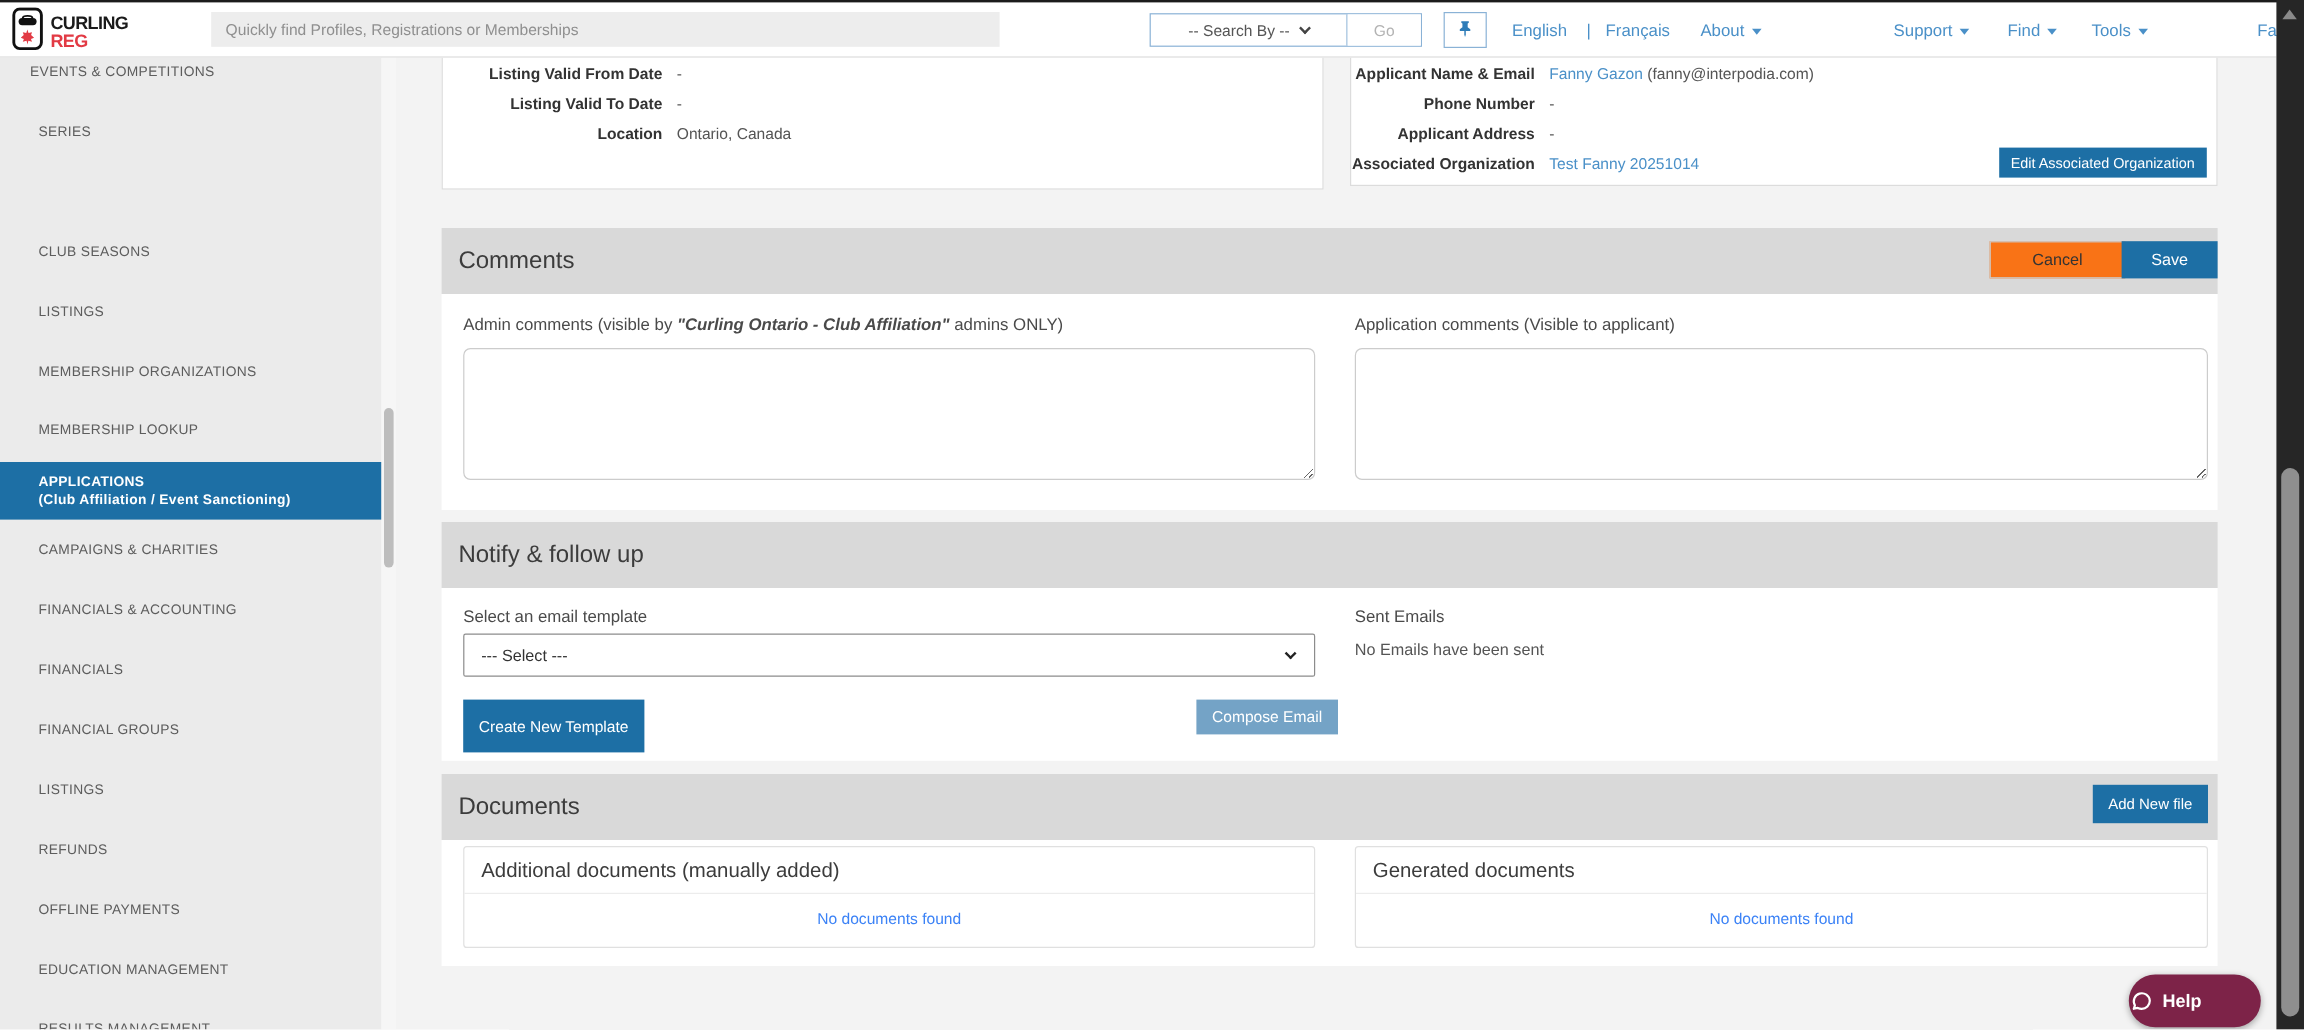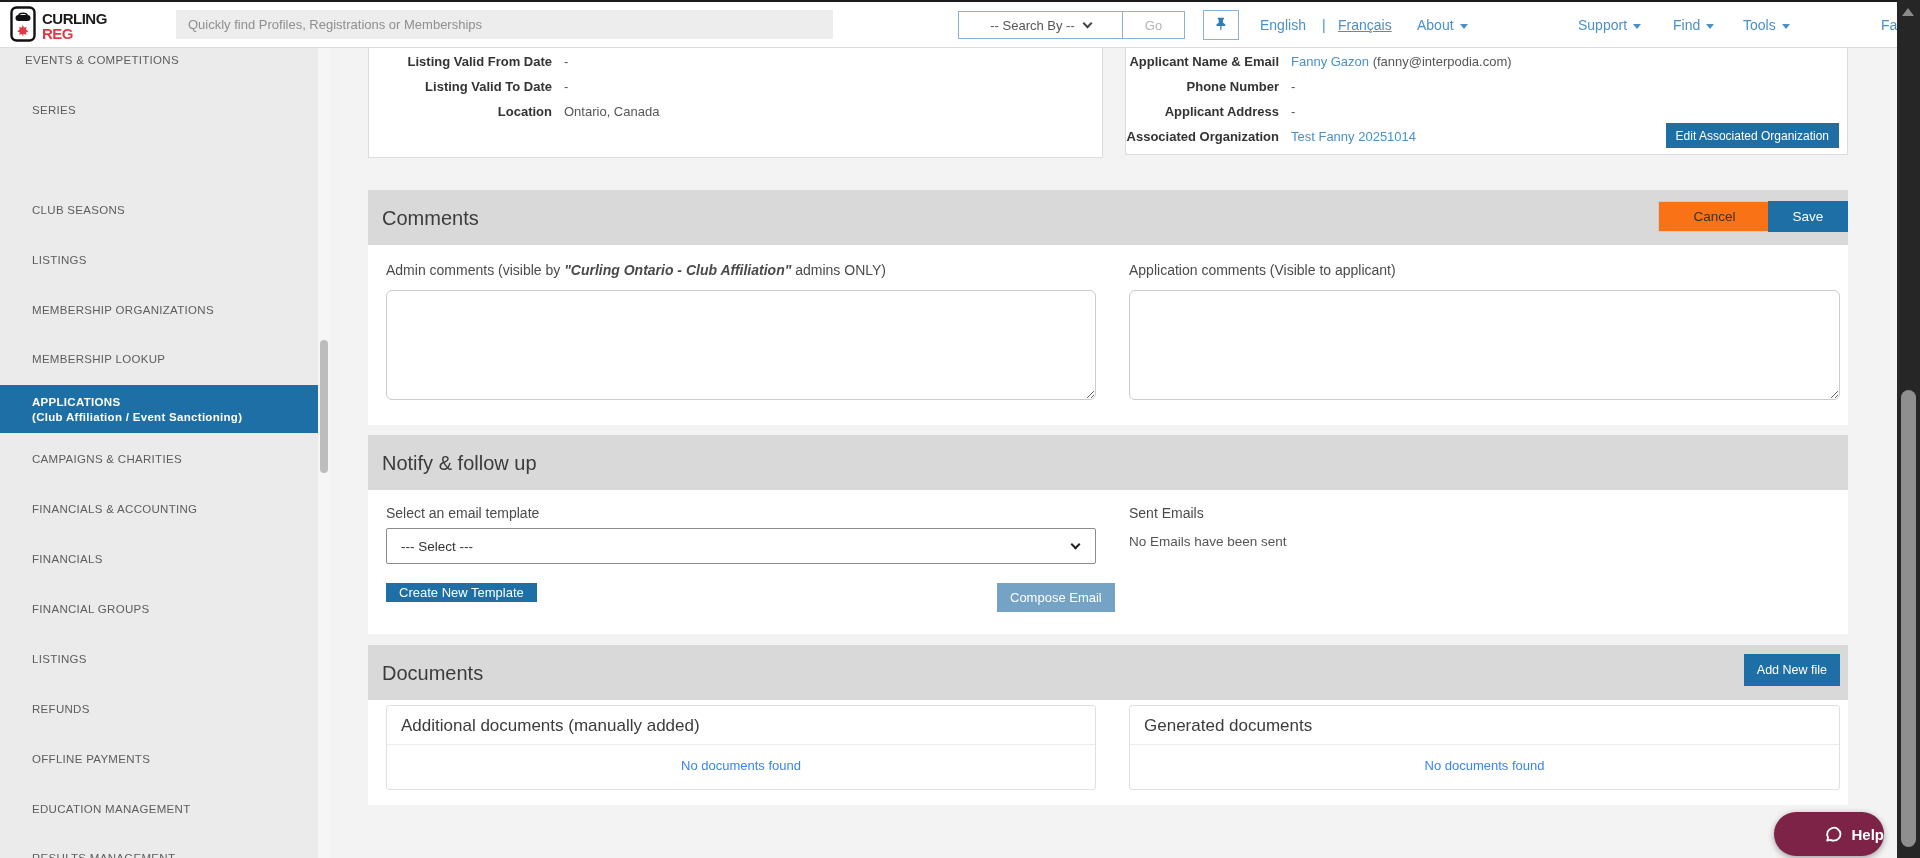--- a/index.html
+++ b/index.html
@@ -30,21 +30,21 @@
           transform:rotate(45deg); margin-top:-4px; }
   .go-btn { width:61px; display:flex; align-items:center; justify-content:center; color:#b3b3b3;
             font-size:13px; background:#fff; border:none; cursor:pointer; }
   .pin-btn { position:absolute; left:1203px; top:8px; width:36px; height:30px; background:#fff;
              border:1px solid #8ab2d6; display:flex; align-items:center; justify-content:center; cursor:pointer; }
   .nav-item { position:absolute; top:0; height:46px; display:flex; align-items:center; gap:6px;
               color:var(--link); font-size:14px; cursor:pointer; text-decoration:none; }
   .nav-sep { position:absolute; top:0; height:46px; display:flex; align-items:center; color:var(--link); font-size:14px; }
   .caret { width:0; height:0; border-left:4px solid transparent; border-right:4px solid transparent;
            border-top:5px solid currentColor; margin-top:3px; }
-  .nav-en{left:1260px;} .nav-pipe{left:1322px;} .nav-fr{left:1338px;text-decoration:underline;} .nav-about{left:1417px;}
+  .nav-en{left:1260px;} .nav-pipe{left:1322px;} .nav-fr{left:1338px;} .nav-about{left:1417px;}
   .nav-support{left:1578px;} .nav-find{left:1673px;} .nav-tools{left:1743px;} .nav-fanny{left:1881px;}
 
   
   .sidebar { position:absolute; left:0; top:48px; width:318px; bottom:0; background:var(--side); overflow:hidden; z-index:5; }
   .side-item { position:absolute; left:0; width:318px; height:48px; display:flex; flex-direction:column;
                justify-content:center; padding-left:32px; font-size:11.5px; color:#5d5d5d;
                letter-spacing:.3px; cursor:pointer; }
   .side-item.active { background:var(--blue); color:#fff; font-weight:bold; }
   .side-sublabel { margin-top:3px; }
   .side-scroll { position:absolute; left:318px; top:48px; width:12px; bottom:0; background:#f6f6f6; z-index:5; }
@@ -82,39 +82,39 @@
   .ta { position:absolute; top:45px; height:110px; border:1px solid #ccc; border-radius:6px; resize:both;
         padding:8px; font:13px "Liberation Sans","DejaVu Sans",sans-serif; color:#333; background:#fff; outline:none; }
   .ta-left { left:18px; width:710px; } .ta-right { left:761px; width:711px; }
 
   .bar-notify { top:387px; }
   .body-notify { top:442px; height:144px; }
   .select-box { position:absolute; left:18px; top:38px; width:710px; height:36px; border:1px solid #8c8c8c;
                 border-radius:2px; background:#fff; display:flex; align-items:center; padding:12px 14px;
                 font-size:13.5px; color:#333; cursor:pointer; }
   .select-box .chev { position:absolute; right:16px; border-color:#222; }
-  .btn-create { position:absolute; left:18px; top:93px; height:19px; padding:0 13px; background:var(--blue);
+  .btn-create { position:absolute; left:18px; top:93px; height:44px; padding:0 13px; background:var(--blue);
                 color:#fff; border:none; font-size:13px; cursor:pointer; }
   .btn-compose { position:absolute; left:629px; top:93px; height:29px; padding:0 13px; background:var(--muted);
                  color:#fff; border:none; font-size:13px; cursor:pointer; }
   .sent-label { position:absolute; left:761px; top:15px; font-size:14px; color:#4a4a4a; }
   .sent-empty { position:absolute; left:761px; top:44px; font-size:13.5px; color:#555; }
 
   .bar-docs { top:597px; }
   .body-docs { top:652px; height:105px; }
   .btn-addfile { position:absolute; right:8px; top:9px; height:32px; padding:0 13px; background:var(--blue);
                  color:#fff; border:none; font-size:12.5px; cursor:pointer; }
   .doc-card { position:absolute; top:5px; height:85px; background:#fff; border:1px solid #e0e0e0; border-radius:3px; }
   .doc-left { left:18px; width:710px; } .doc-right { left:761px; width:711px; }
   .doc-title { padding:10px 14px 8px; font-size:17px; color:#3c3c3c; border-bottom:1px solid #ececec; }
   .doc-empty { text-align:center; padding-top:13px; font-size:13px; color:#3b82f6; }
 
   .help-btn { position:absolute; left:1444px; top:764px; width:110px; height:44px; border-radius:22px;
               background:var(--maroon); color:#fff; border:none; display:flex; align-items:center;
-              justify-content:flex-end; gap:8px; font-size:15px; font-weight:bold; cursor:pointer;
+              justify-content:flex-start; gap:8px; font-size:15px; font-weight:bold; cursor:pointer;
               box-shadow:0 2px 6px rgba(0,0,0,.35); z-index:15; }
 
   
   .page-scrollbar { position:absolute; right:0; top:0; width:23px; height:858px; background:#262626; z-index:50; }
   .sb-up { position:absolute; top:8px; left:5px; width:0; height:0; border-left:6px solid transparent;
            border-right:6px solid transparent; border-bottom:8px solid #8a8a8a; cursor:pointer; }
   .sb-thumb { position:absolute; left:4px; top:390px; width:15px; height:457px; background:#8f8f8f;
               border-radius:8px; cursor:pointer; }
 </style>
 </head>

